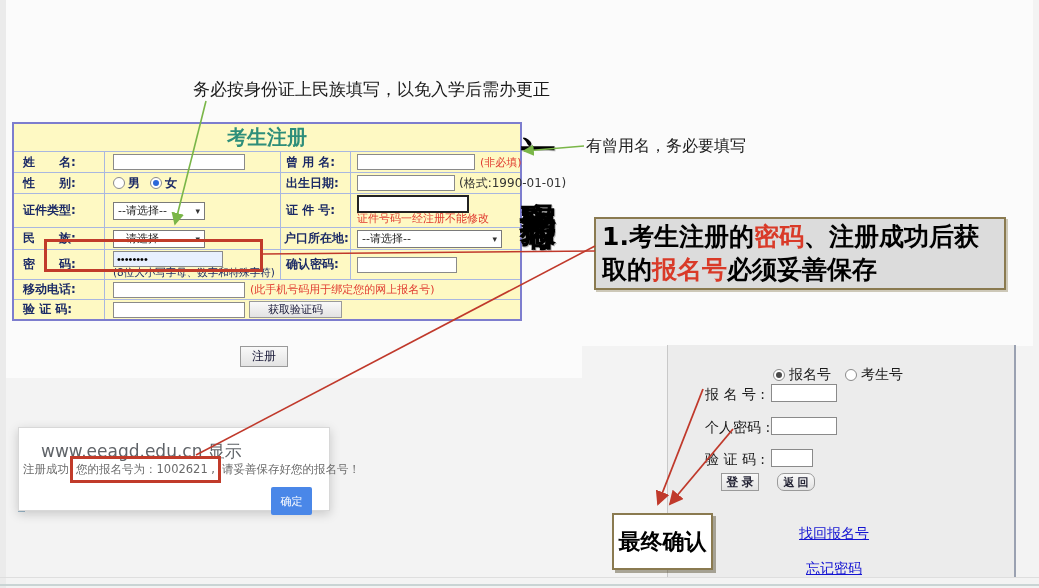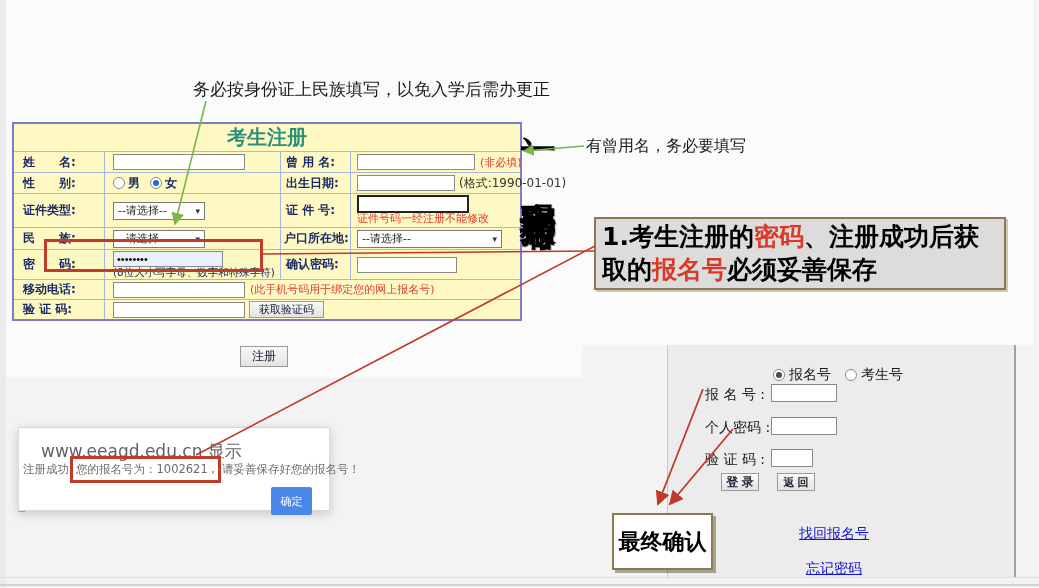--- a/index.html
+++ b/index.html
@@ -180,21 +180,21 @@
 
   <div class="cell first-col lbl">移动电话:</div>
   <div class="cell" style="grid-column:2/5; padding-left:8px;">
     <input class="tin" style="width: 132px;">
     <span class="redhint">(此手机号码用于绑定您的网上报名号)</span>
   </div>
 
   <div class="cell first-col lbl">验 证 码:</div>
   <div class="cell" style="grid-column:2/5; padding-left:8px;">
     <input class="tin" style="width: 132px;">
-    <button class="btn" style="height:17px; padding:0 9px; margin-left:4px; font-size:11px;">获取验证码</button>
+    <button class="btn" style="height:17px; padding:0 18px; margin-left:4px; font-size:11px;">获取验证码</button>
   </div>
 </div>
 
 <button class="abs btn" style="left:240px; top:346px; width:48px; height:21px;">注册</button>
 
 <div class="abs pw-box"></div>
 
 <div class="abs note-green-target" style="left:586px; top:136px; font-size:16px;">有曾用名，务必要填写</div>
 
 <div class="abs vtitle">一、密码和报名号</div>
@@ -223,21 +223,21 @@
 <div class="abs login-lbl" style="left:705px; top:386px;">报 名 号 :</div>
 <input class="abs tin" style="left: 771px; top: 384px; width: 66px; height: 18px;">
 
 <div class="abs login-lbl" style="left:705px; top:419px;">个人密码 :</div>
 <input class="abs tin" style="left: 771px; top: 417px; width: 66px; height: 18px;">
 
 <div class="abs login-lbl" style="left:705px; top:451px;">验 证 码 :</div>
 <input class="abs tin" style="left: 771px; top: 449px; width: 42px; height: 18px;">
 
 <button class="abs btn" style="left:721px; top:473px; width:38px; height:18px; font-size:12px; font-weight:bold; color:#223;">登 录</button>
-<button class="abs btn" style="left:777px; top:473px; width:38px; height:18px; font-size:11px; font-weight:bold; color:#223;">返 回</button>
+<button class="abs btn" style="left:777px; top:473px; width:38px; height:18px; font-size:11px; font-weight:bold; color:#223;border-radius:7px;">返 回</button>
 
 <a class="abs link" style="left:799px; top:525px;">找回报名号</a>
 <a class="abs link" style="left:806px; top:560px;">忘记密码</a>
 
 <div class="abs final-box">最终确认</div>
 
 <svg class="overlay" width="1039" height="588" viewBox="0 0 1039 588">
   <defs>
     <marker id="garrow" markerWidth="9" markerHeight="8" refX="7" refY="4" orient="auto">
       <path d="M0,0 L8,4 L0,8 z" fill="#7ab648"></path>

